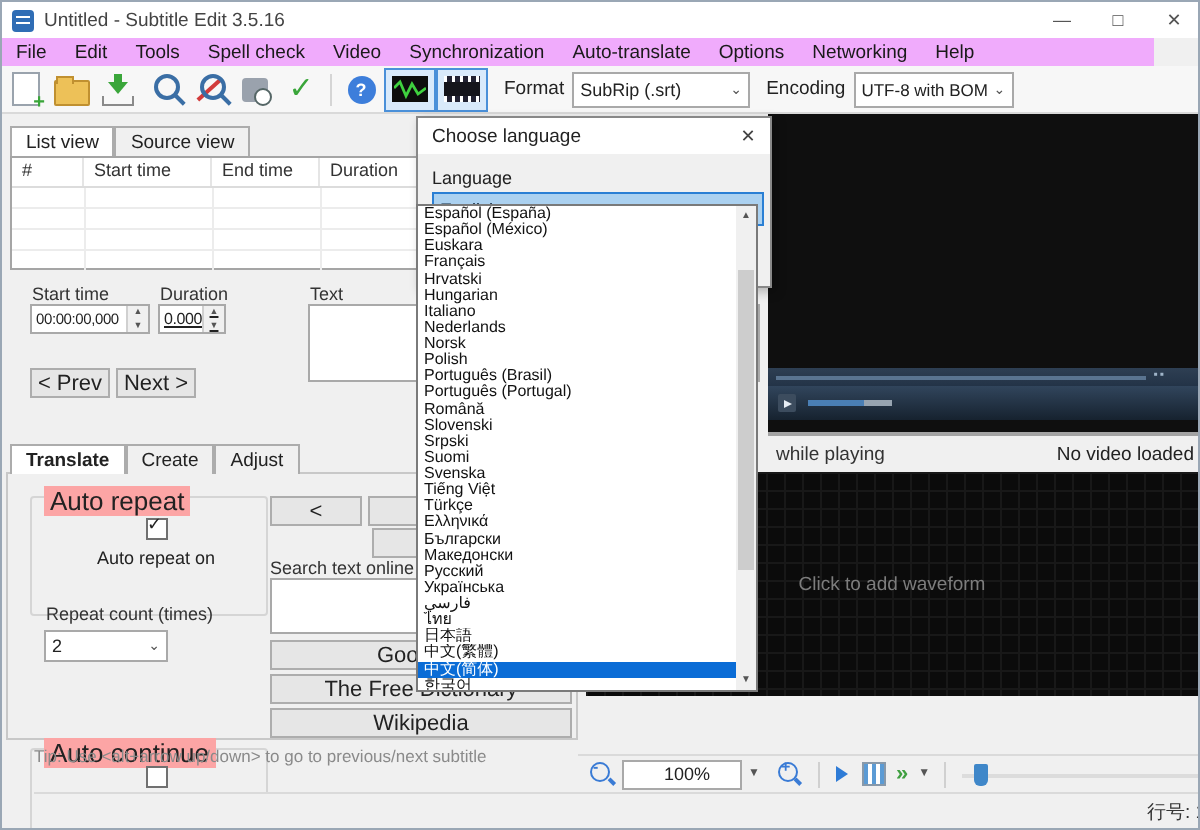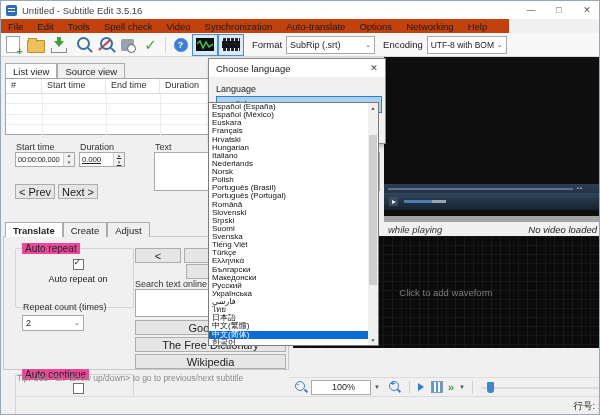--- a/index.html
+++ b/index.html
@@ -8,21 +8,21 @@
        border:1px solid #9aa7b5;box-sizing:border-box;}
   .abs{position:absolute;box-sizing:border-box;}
 
   
   .titlebar{left:0;top:0;width:600px;height:18px;background:#ffffff;display:flex;align-items:center;}
   .appicon{width:11px;height:11px;margin:0 5px 0 5px;background:#2f6db5;border-radius:2px;position:relative;}
   .appicon::after{content:"";position:absolute;left:2px;top:3px;width:7px;height:1.5px;background:#fff;box-shadow:0 3px 0 #fff;}
   .title{font-size:9.5px;color:#444;}
   .winbtns{margin-left:auto;display:flex;height:18px;}
   .winbtn{width:28px;height:18px;display:flex;align-items:center;justify-content:center;font-size:9px;color:#555;}
-  .menubar{left:0;top:18px;width:508px;height:14px;background:#c2410c;display:flex;align-items:center;}
+  .menubar{left:0;top:18px;width:576px;height:14px;background:#f0abfc;display:flex;align-items:center;}
   .menuitem{font-size:9.5px;padding:0 7px;color:#1a1a1a;}
   .toolbar{left:0;top:32px;width:600px;height:24px;background:#f7f7f7;border-bottom:1px solid #d9d9d9;display:flex;align-items:center;}
   .tb{width:23px;height:22px;display:flex;align-items:center;justify-content:center;position:relative;flex:none;}
   .tsep{width:1px;height:16px;background:#d5d5d5;margin:0 3px;flex:none;}
   .tlabel{font-size:9.5px;color:#222;margin:0 4px 0 8px;flex:none;}
 
   
   .g-new{width:12px;height:15px;background:#fff;border:1px solid #9aa3ad;position:relative;}
   .g-new::after{content:"+";position:absolute;right:-4px;bottom:-5px;color:#3aa63a;font-weight:bold;font-size:10px;}
   .g-open{width:16px;height:11px;background:#edc158;border:1px solid #c09030;border-radius:1px;position:relative;margin-top:3px;}
@@ -60,40 +60,40 @@
 
   .flabel{font-size:9px;color:#333;white-space:nowrap;}
   .spin{background:#fff;border:1px solid #a9a9a9;display:flex;align-items:center;}
   .spin .sv{flex:1;font-size:7.5px;letter-spacing:-0.2px;padding-left:2px;white-space:nowrap;overflow:hidden;}
   .spin .sarr{width:10px;display:flex;flex-direction:column;border-left:1px solid #d0d0d0;height:100%;}
   .spin .sarr span{flex:1;font-size:4.5px;line-height:6px;text-align:center;color:#555;background:#f0f0f0;}
   .btn{background:#e6e6e6;border:1px solid #adadad;font-size:11px;display:flex;align-items:center;justify-content:center;white-space:nowrap;overflow:hidden;}
   .edit{background:#fff;border:1px solid #a9a9a9;}
 
   .gbox{border:1px solid #d5d5d5;border-radius:2px;position:relative;}
-  .glegend{position:absolute;top:-6px;left:6px;background:#ec4899;padding:0 3px;font-size:10px;color:#222;white-space:nowrap;}
+  .glegend{position:absolute;top:-6px;left:6px;background:#fca5a5;padding:0 3px;font-size:13px;color:#222;white-space:nowrap;}
   .cbrow{display:flex;align-items:center;gap:4px;font-size:9px;flex-direction:column;}
   .cb{width:9px;height:9px;background:#fff;border:1px solid #707070;position:relative;flex:none;}
   .cb.checked::after{content:"✓";position:absolute;left:0px;top:-3px;font-size:9px;color:#222;}
 
   .tip{font-size:8.5px;color:#8a8a8a;white-space:nowrap;}
 
   
   .video{background:#0f0f0f;}
   .vctrl{position:absolute;left:0;right:0;}
   .seekrow{height:9px;background:linear-gradient(#2e3f53,#233347);display:flex;align-items:center;position:relative;}
   .seekline{position:absolute;left:4px;right:28px;top:4px;height:1.5px;background:#5a7490;}
   .seekdots{position:absolute;right:18px;top:1px;color:#9fb4c8;font-size:6px;letter-spacing:1px;}
   .ctrlrow{height:17px;background:linear-gradient(#31455c,#16222f);display:flex;align-items:center;}
   .vplay{width:9px;height:9px;margin-left:5px;background:#3c4c5e;display:flex;align-items:center;justify-content:center;border-radius:1px;}
   .vplay::after{content:"";border-left:4px solid #e8eef5;border-top:2.5px solid transparent;border-bottom:2.5px solid transparent;}
   .vol{display:flex;align-items:center;margin-left:6px;height:4px;}
   .vol .vfill{width:28px;height:3.5px;background:#4a7fb5;}
   .vol .vrest{width:14px;height:3.5px;background:#97a4b1;}
-  .vrow{background:#f0f0f0;border-top:6px solid #a3a3a3;display:flex;align-items:center;font-size:9.5px;font-style:italic;}
+  .vrow{background:#f0f0f0;border-top:2px solid #a3a3a3;display:flex;align-items:center;font-size:9.5px;}
   .wave{background-color:#0b0b0b;background-image:
      repeating-linear-gradient(to right,#181818 0 1px,transparent 1px 9px),
      repeating-linear-gradient(to bottom,#181818 0 1px,transparent 1px 9px);
      display:flex;align-items:center;justify-content:center;}
   .wavetext{font-size:9.5px;color:#7d7d7d;}
 
   .wtb{background:#f0f0f0;display:flex;align-items:center;border-top:1px solid #dadada;}
   .mag{width:8px;height:8px;border:1.5px solid #3a7bd5;border-radius:50%;position:relative;margin:0 6px 2px 6px;flex:none;}
   .mag::after{content:"";position:absolute;width:1.5px;height:4px;background:#3a7bd5;right:-2px;bottom:-3px;transform:rotate(-45deg);}
   .mag span{position:absolute;left:0.5px;top:-3px;font-size:8px;color:#3a7bd5;font-weight:bold;}
@@ -228,21 +228,21 @@
 
   <span class="abs flabel" style="left:15px;top:141px;">Start time</span>
   <div class="abs spin" style="left:14px;top:151px;width:60px;height:15px;">
     <span class="sv">00:00:00,000</span>
     <span class="sarr">
         <span>▲</span>
         <span>▼</span>
       </span>
   </div>
   <span class="abs flabel" style="left:79px;top:141px;">Duration</span>
-  <div class="abs spin" style="left:78px;top:151px;width:46px;height:15px;text-decoration:underline;">
+  <div class="abs spin" style="left:78px;top:151px;width:34px;height:15px;text-decoration:underline;">
     <span class="sv" style="font-size:8px;">0.000</span>
     <span class="sarr">
         <span>▲</span>
         <span>▼</span>
       </span>
   </div>
   <span class="abs flabel" style="left:154px;top:141px;">Text</span>
   <div class="abs edit" style="left:153px;top:151px;width:226px;height:39px;"></div>
   <div class="abs btn" style="left:14px;top:183px;width:40px;height:15px;">&lt; Prev</div>
   <div class="abs btn" style="left:57px;top:183px;width:40px;height:15px;">Next &gt;</div>

